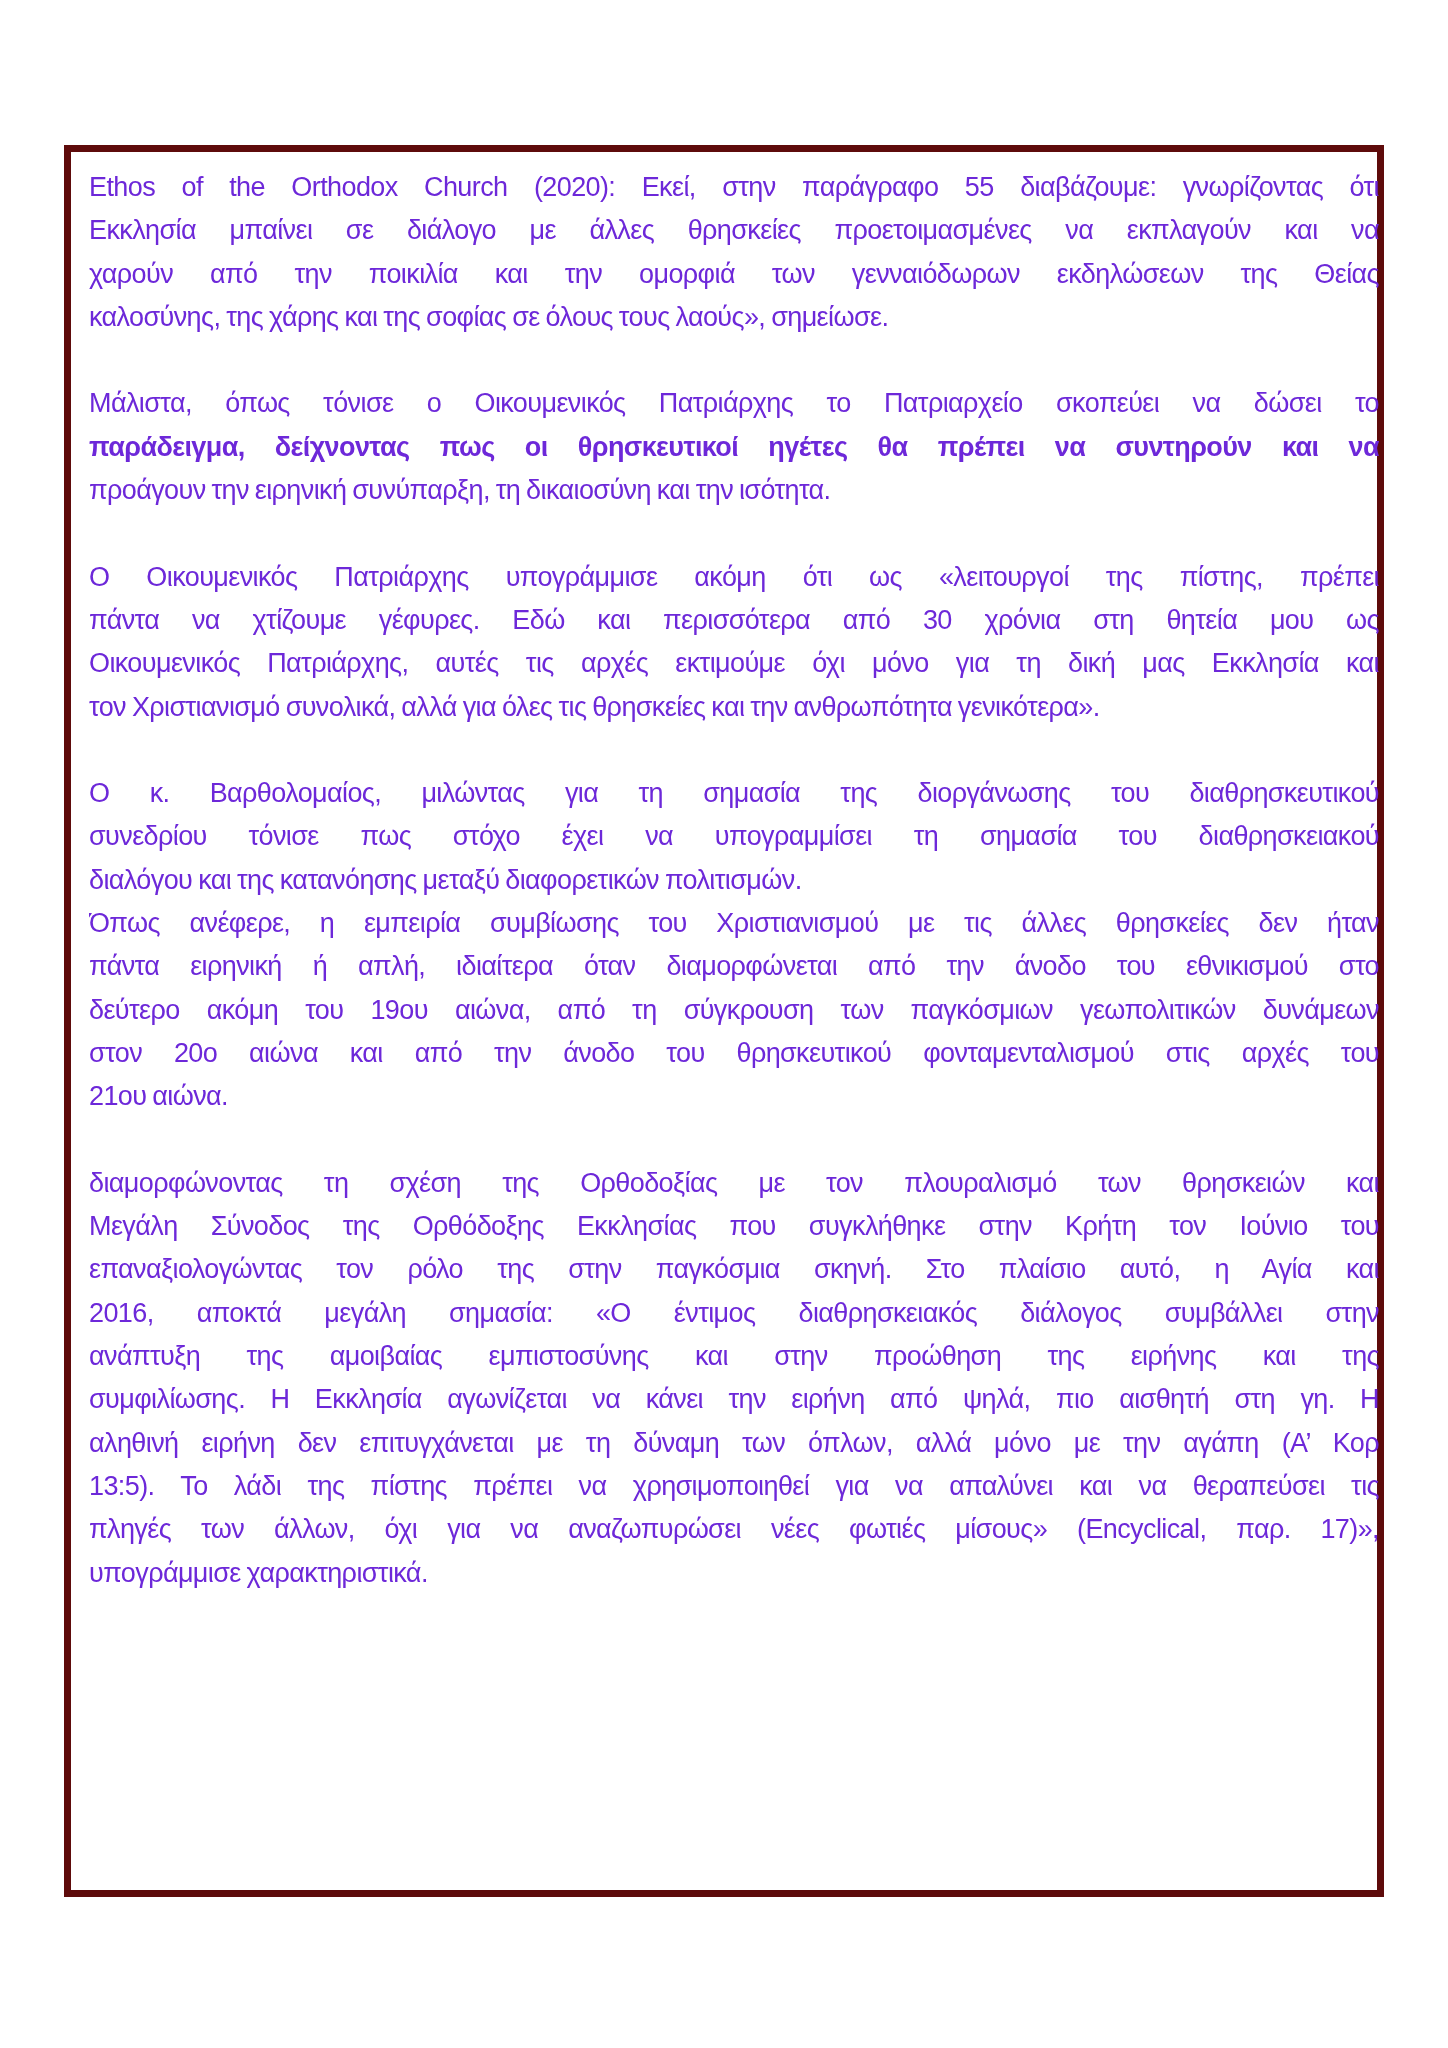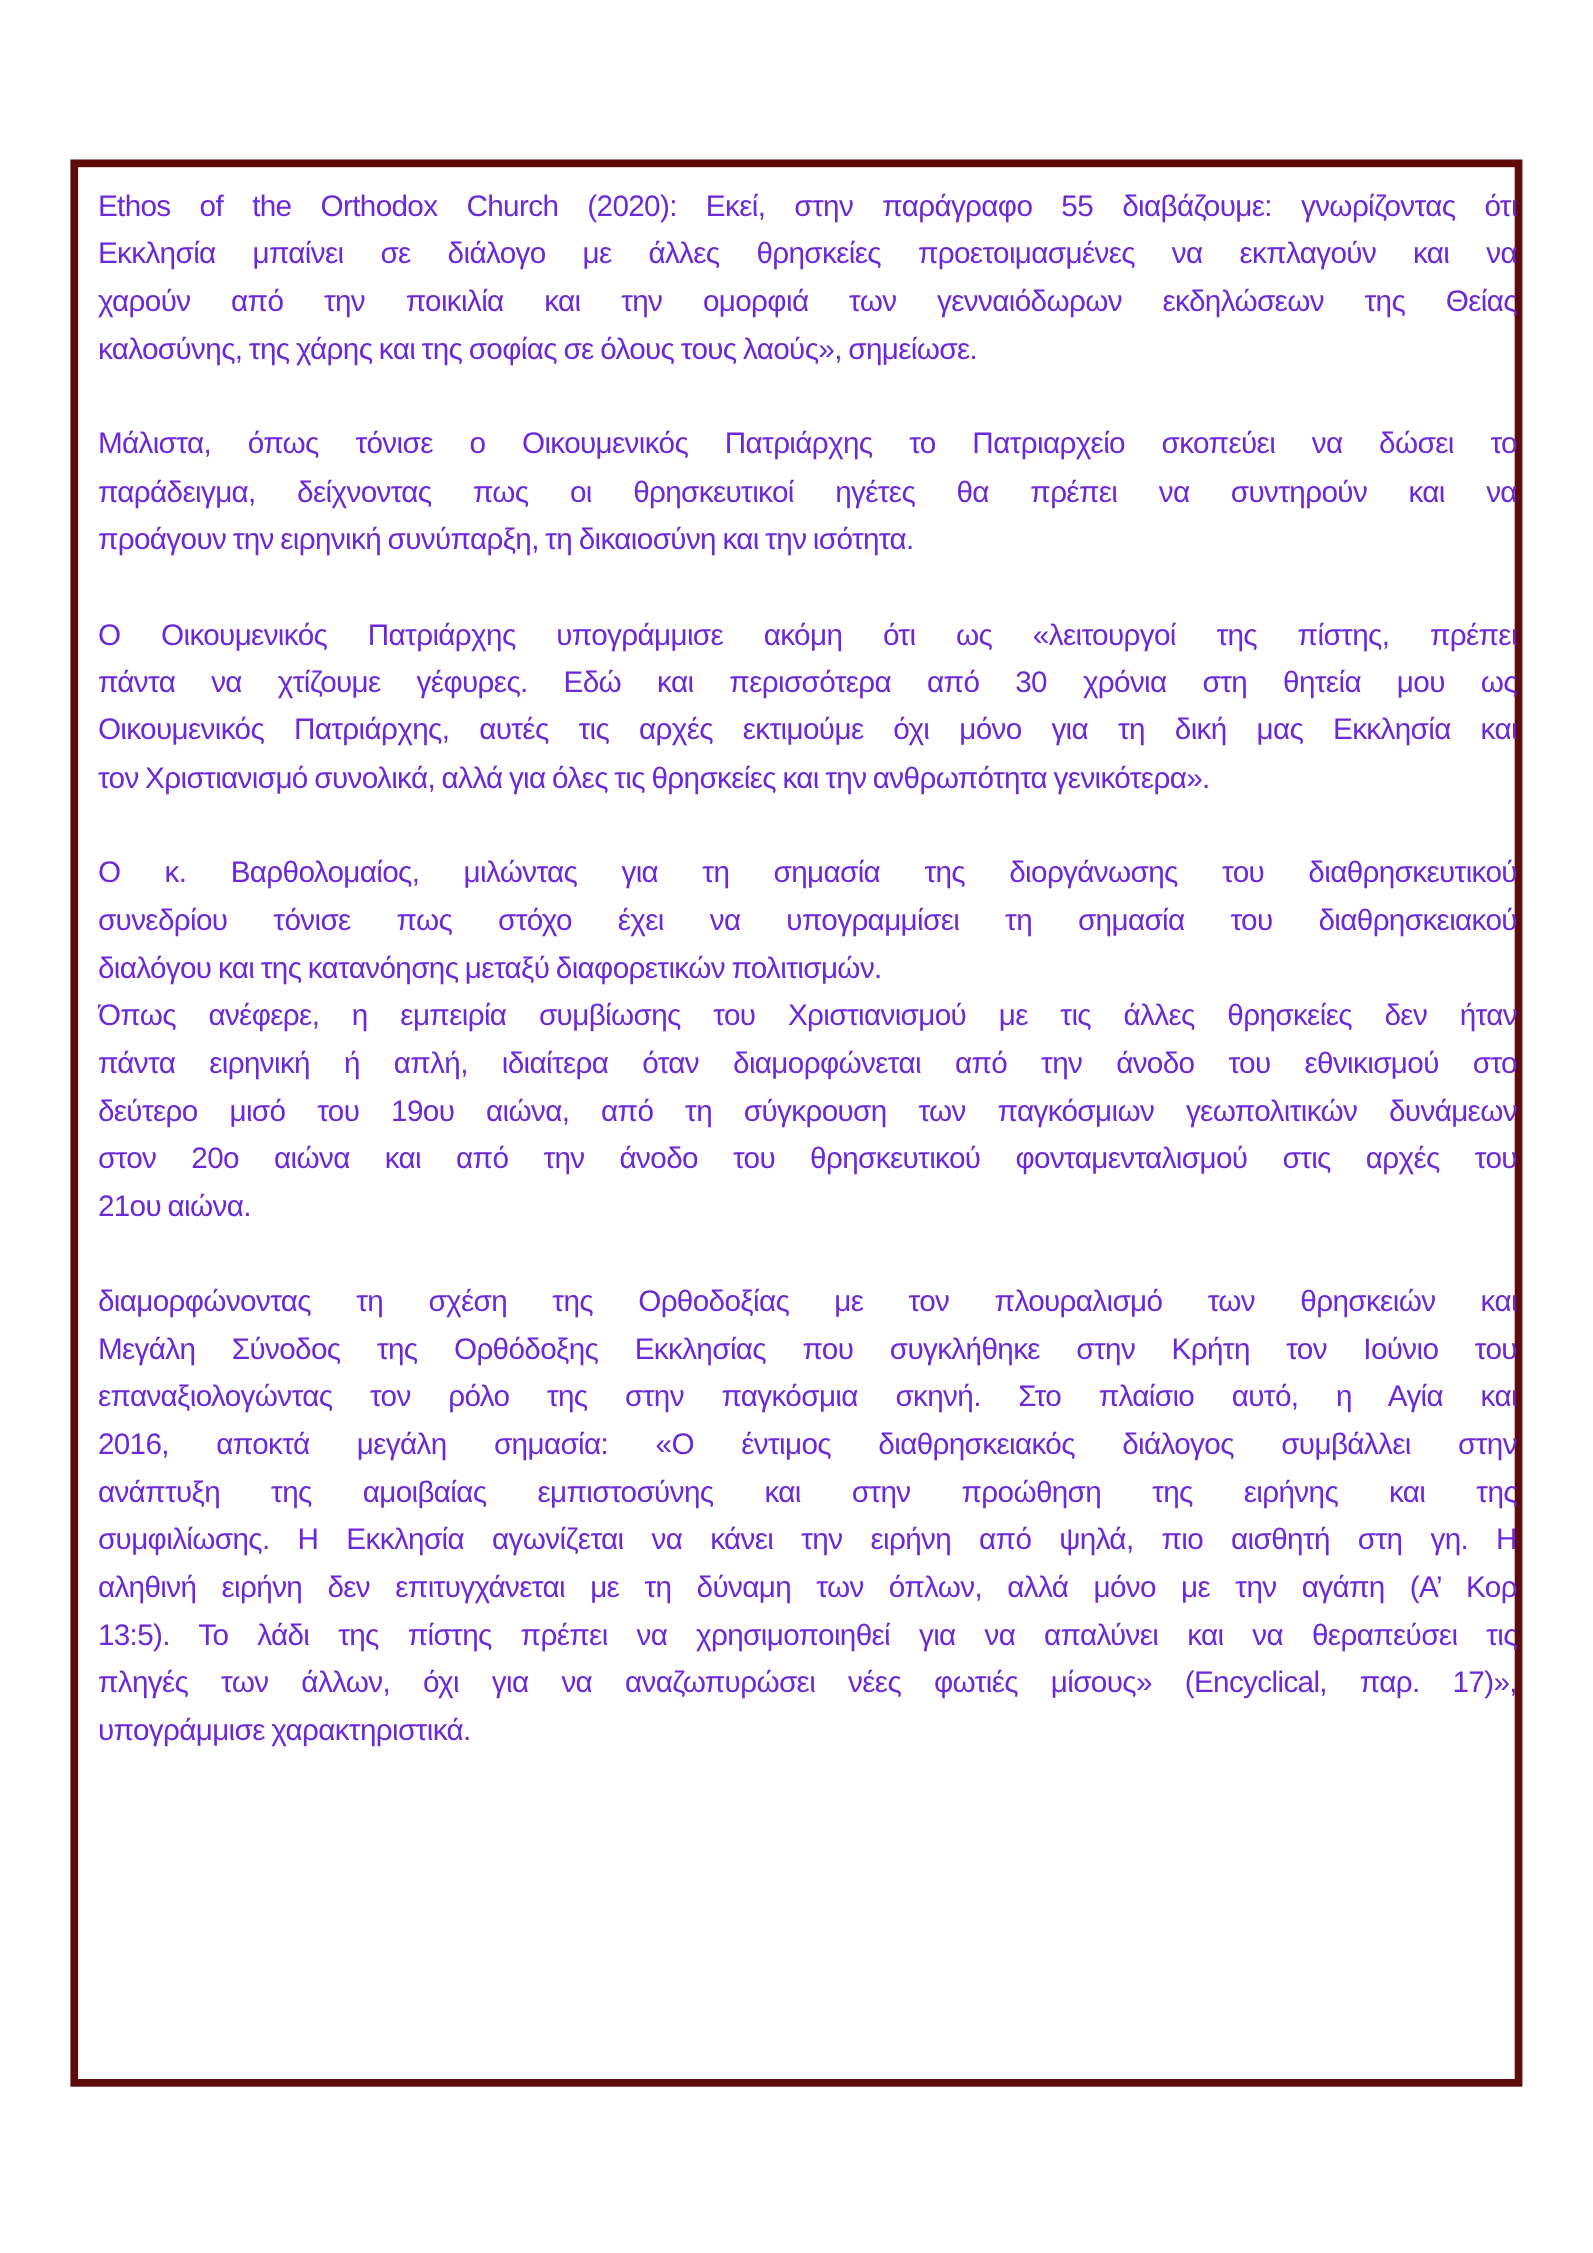--- a/index.html
+++ b/index.html
@@ -42,41 +42,41 @@
 
     <p class="para">
       <span class="line" style="white-space: nowrap;">Ethos of the Orthodox Church (2020): Εκεί, στην παράγραφο 55 διαβάζουμε: γνωρίζοντας ότι</span>
       <span class="line" style="white-space: nowrap;">Εκκλησία μπαίνει σε διάλογο με άλλες θρησκείες προετοιμασμένες να εκπλαγούν και να</span>
       <span class="line" style="white-space: nowrap;">χαρούν από την ποικιλία και την ομορφιά των γενναιόδωρων εκδηλώσεων της Θείας</span>
       <span class="line last" style="white-space: nowrap;">καλοσύνης, της χάρης και της σοφίας σε όλους τους λαούς», σημείωσε.</span>
     </p>
 
     <p class="para">
       <span class="line" style="white-space: nowrap;">Μάλιστα, όπως τόνισε ο Οικουμενικός Πατριάρχης  το Πατριαρχείο σκοπεύει να δώσει το</span>
-      <span class="line" style="white-space: nowrap;">παράδειγμα, δείχνοντας πως οι θρησκευτικοί ηγέτες θα πρέπει να συντηρούν και να</span>
+      <span class="line" style="white-space: nowrap; font-weight: bold;">παράδειγμα, δείχνοντας πως οι θρησκευτικοί ηγέτες θα πρέπει να συντηρούν και να</span>
       <span class="line last" style="white-space: nowrap;">προάγουν την ειρηνική συνύπαρξη, τη δικαιοσύνη και την ισότητα.</span>
     </p>
 
     <p class="para">
       <span class="line" style="white-space: nowrap;">Ο Οικουμενικός Πατριάρχης υπογράμμισε ακόμη ότι ως «λειτουργοί της πίστης, πρέπει</span>
       <span class="line" style="white-space: nowrap;">πάντα να χτίζουμε γέφυρες. Εδώ και περισσότερα από 30 χρόνια στη θητεία μου ως</span>
       <span class="line" style="white-space: nowrap;">Οικουμενικός Πατριάρχης, αυτές τις αρχές εκτιμούμε όχι μόνο για τη δική μας Εκκλησία και</span>
       <span class="line last" style="white-space: nowrap;">τον Χριστιανισμό συνολικά, αλλά για όλες τις θρησκείες και την ανθρωπότητα γενικότερα».</span>
     </p>
 
     <p class="para tight">
       <span class="line" style="white-space: nowrap;">Ο κ. Βαρθολομαίος, μιλώντας για τη σημασία της διοργάνωσης του διαθρησκευτικού</span>
       <span class="line" style="white-space: nowrap;">συνεδρίου τόνισε πως στόχο έχει να υπογραμμίσει τη σημασία του διαθρησκειακού</span>
       <span class="line last" style="white-space: nowrap;">διαλόγου και της κατανόησης μεταξύ διαφορετικών πολιτισμών.</span>
     </p>
 
     <p class="para">
       <span class="line" style="white-space: nowrap;">Όπως ανέφερε, η εμπειρία συμβίωσης του Χριστιανισμού με τις άλλες θρησκείες δεν ήταν</span>
       <span class="line" style="white-space: nowrap;">πάντα ειρηνική ή απλή, ιδιαίτερα όταν διαμορφώνεται από την άνοδο του εθνικισμού στο</span>
-      <span class="line" style="white-space: nowrap;">δεύτερο μισό του 19ου αιώνα, από τη σύγκρουση των παγκόσμιων γεωπολιτικών δυνάμεων</span>
+      <span class="line" style="white-space: nowrap;">δεύτερο ακόμη του 19ου αιώνα, από τη σύγκρουση των παγκόσμιων γεωπολιτικών δυνάμεων</span>
       <span class="line" style="white-space: nowrap;">στον 20ο αιώνα και από την άνοδο του θρησκευτικού φονταμενταλισμού στις αρχές του</span>
       <span class="line last" style="white-space: nowrap;">21ου αιώνα.</span>
     </p>
 
     <p class="para">
       <span class="line" style="white-space: nowrap;">διαμορφώνοντας τη σχέση της Ορθοδοξίας με τον πλουραλισμό των θρησκειών και</span>
       <span class="line" style="white-space: nowrap;">Μεγάλη Σύνοδος της Ορθόδοξης Εκκλησίας που συγκλήθηκε στην Κρήτη τον Ιούνιο του</span>
       <span class="line" style="white-space: nowrap;">επαναξιολογώντας τον ρόλο της στην παγκόσμια σκηνή. Στο πλαίσιο αυτό, η Αγία και</span>
       <span class="line" style="white-space: nowrap;">2016, αποκτά μεγάλη σημασία: «Ο έντιμος διαθρησκειακός διάλογος συμβάλλει στην</span>
       <span class="line" style="white-space: nowrap;">ανάπτυξη της αμοιβαίας εμπιστοσύνης και στην προώθηση της ειρήνης και της</span>

